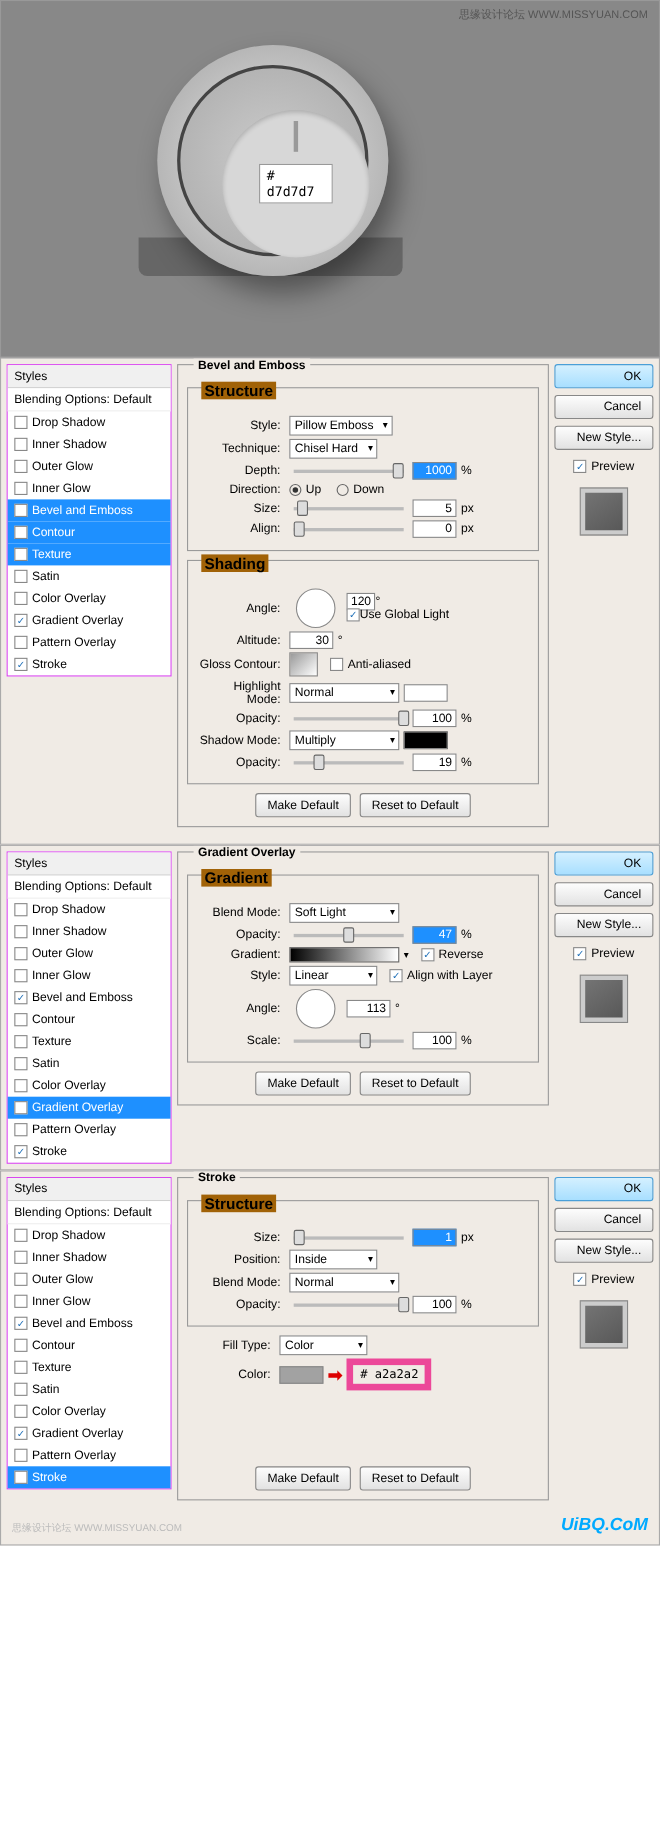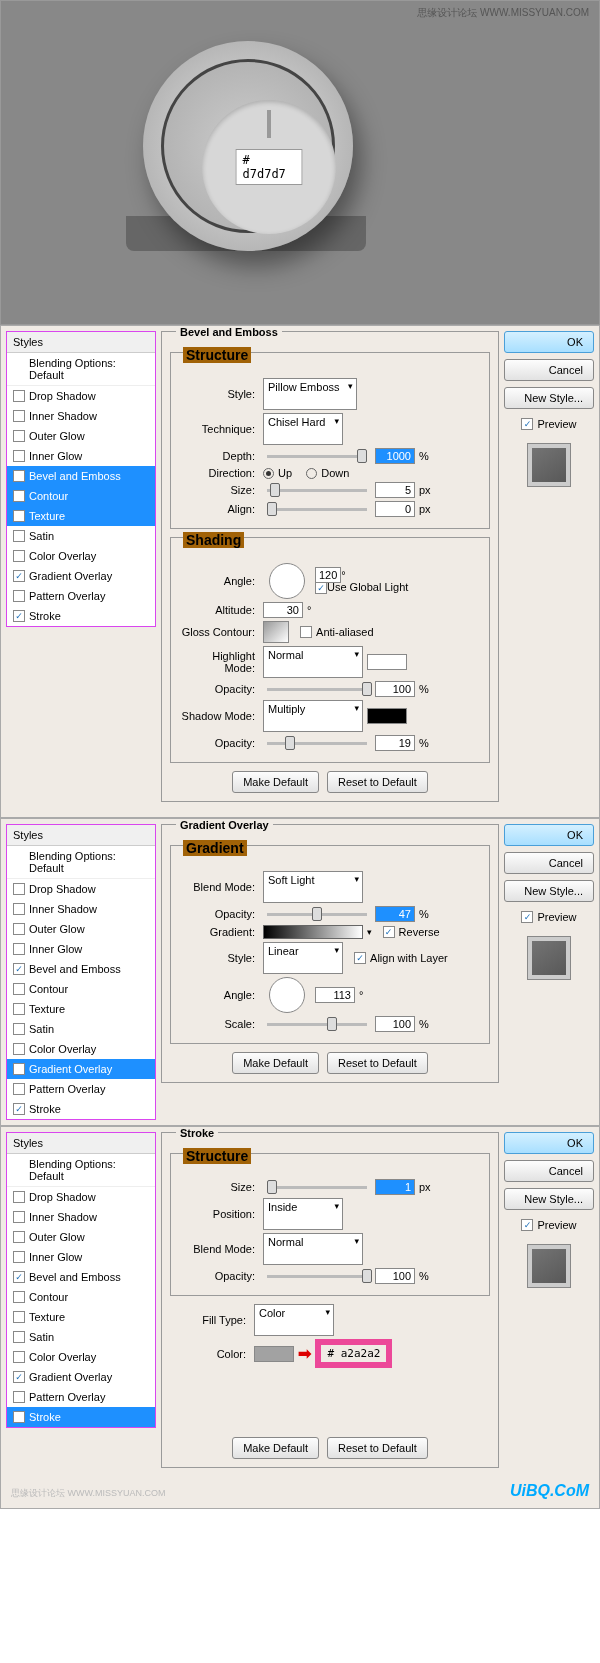--- a/index.html
+++ b/index.html
@@ -9,35 +9,35 @@
 .knob-outer{position:absolute;left:142px;top:40px;width:210px;height:210px;border-radius:50%;background:radial-gradient(circle,#e8e8e8 0%,#b0b0b0 80%,#999 100%);box-shadow:8px 15px 25px rgba(0,0,0,0.4)}
 .knob-ring{position:absolute;left:18px;top:18px;width:174px;height:174px;border-radius:50%;background:radial-gradient(circle,#ccc 0%,#aaa 100%);border:3px solid #444}
 .knob-inner{position:absolute;left:38px;top:38px;width:134px;height:134px;border-radius:50%;background:#d7d7d7;box-shadow:inset 0 2px 5px rgba(0,0,0,0.2)}
 .knob-mark{position:absolute;left:50%;top:10px;width:4px;height:28px;background:#999;transform:translateX(-50%)}
 .hex-box{position:absolute;left:50%;top:50%;transform:translate(-50%,-50%);background:#fff;border:1px solid #999;padding:3px 6px;font-family:monospace;font-size:12px}
 .knob-stand{position:absolute;left:125px;top:215px;width:240px;height:35px;background:#666;border-radius:0 0 8px 8px}
 .dialog{width:600px;background:#f0ebe5;border:1px solid #aaa;padding:5px;display:flex;gap:5px;margin-top:0}
 .styles-col{width:150px}
 .styles-panel{border:1px solid #d946ef;background:#fff}
 .styles-header{background:#f0f0f0;padding:4px 6px;border-bottom:1px solid #ccc;font-weight:400}
-.styles-sub{padding:4px 22px;border-bottom:1px solid #eee;background:#fff}
+.styles-sub{padding:4px 6px;border-bottom:1px solid #eee;background:#fff}
 .style-item{padding:4px 6px;display:flex;align-items:center;gap:4px;cursor:pointer}
 .style-item.indent{}
 .style-item.active{background:#1e90ff;color:#fff}
 .style-item.active span{color:#fff}
 .cb{width:12px;height:12px;border:1px solid #888;background:#fff;display:inline-flex;align-items:center;justify-content:center;font-size:9px;color:#1e6fb8}
 .cb.checked::after{content:"✓"}
 .settings-col{flex:1}
 .fieldset{border:1px solid #9a9a9a;padding:8px;margin-bottom:10px;position:relative;background:#f0ebe5}
 .legend{position:relative;top:-14px;left:6px;background:#f0ebe5;padding:0 4px;font-weight:bold;display:inline-block}
 .subfieldset{border:1px solid #9a9a9a;padding:6px 8px 8px;margin-bottom:8px;position:relative}
 .sublegend{position:relative;top:-12px;left:4px;background:#a16207;padding:0 3px;font-weight:bold;font-size:14px}
 .row{display:flex;align-items:center;gap:4px;margin:3px 0}
 .lbl{width:80px;text-align:right;padding-right:4px}
-.select{background:#fff;border:1px solid #888;padding:2px 16px 16px 4px;min-width:80px;position:relative;display:inline-block}
+.select{background:#fff;border:1px solid #888;padding:2px 16px 2px 4px;min-width:80px;position:relative;display:inline-block}
 .select::after{content:"▾";position:absolute;right:3px;top:2px;font-size:9px}
 .slider{flex:1;height:3px;background:#bbb;position:relative;margin:0 4px;max-width:100px}
 .slider-thumb{position:absolute;width:10px;height:14px;background:#ddd;border:1px solid #666;top:-6px;border-radius:2px}
 .num-input{width:40px;border:1px solid #888;background:#fff;padding:1px 3px;text-align:right}
 .num-input.hl{background:#1e90ff;color:#fff}
 .unit{width:18px}
 .radio{width:11px;height:11px;border:1px solid #666;border-radius:50%;display:inline-flex;align-items:center;justify-content:center}
 .radio.on::after{content:"";width:5px;height:5px;background:#333;border-radius:50%}
 .angle-dial{width:36px;height:36px;border:1px solid #888;border-radius:50%;background:#fff;position:relative;margin:0 6px}
 .contour-sw{width:26px;height:22px;border:1px solid #888;background:linear-gradient(135deg,#999 0%,#fff 100%)}

